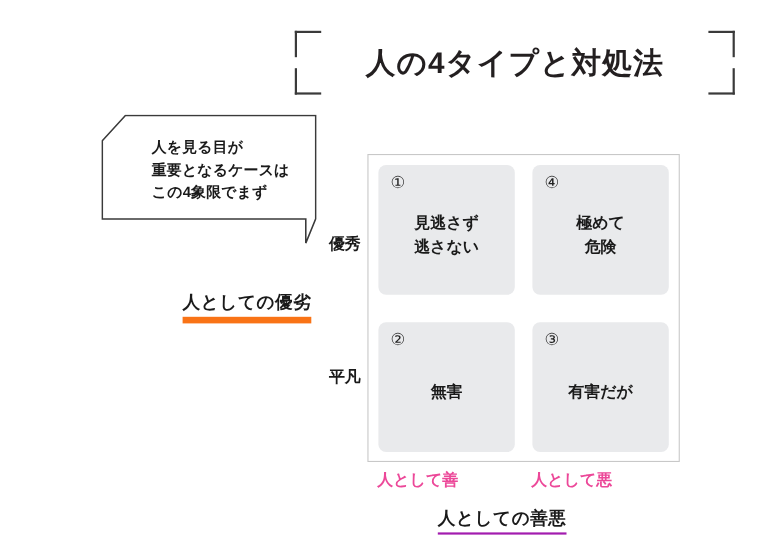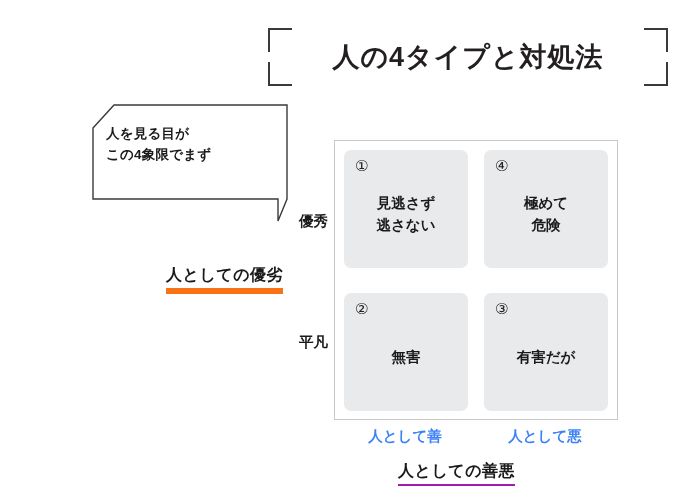--- a/index.html
+++ b/index.html
@@ -62,21 +62,21 @@
     position: absolute;
     left: 14px;
     top: 20px;
     width: 170px;
     font-size: 13.5px;
     line-height: 1.52;
     font-weight: bold;
     color: #1a1a1a;
     letter-spacing: 0.2px;
   }
-  .callout-body div { white-space: nowrap; }
+  .callout-body div { white-space: nowrap; margin-left: 32px; }
 
   
   .matrix {
     position: absolute;
     left: 334px;
     top: 140px;
     width: 284px;
     height: 280px;
     border: 1px solid #c8c8c8;
     background: #ffffff;
@@ -142,22 +142,21 @@
     color: #1a1a1a;
     border-bottom: 6px solid #f97316;
     padding-bottom: 2px;
     letter-spacing: 0.5px;
   }
 
   .axis-x-col {
     position: absolute;
     font-size: 14.5px;
     font-weight: bold;
-    color: #3b82f6;
-    text-align: center;
+    color: #ec4899;
     width: 124px;
   }
   .axis-x-col.left { left: 343px; top: 427px; }
   .axis-x-col.right { left: 483px; top: 427px; }
 
   .axis-x-title {
     position: absolute;
     left: 398px;
     top: 461px;
     font-size: 16px;
@@ -178,20 +177,21 @@
   <span class="corner br"></span>
   <div class="title-text">人の4タイプと対処法</div>
 </div>
 
 <div class="callout">
   <svg width="196" height="118" viewBox="0 0 196 118">
     <path d="M 1 24 L 22 1 L 195 1 L 195 95 L 186 117 L 186 95 L 1 95 Z" fill="#ffffff" stroke="#3a3a3a" stroke-width="1.4" stroke-linejoin="miter"></path>
   </svg>
   <div class="callout-body">
     <div>人を見る目が</div>
+    <div>重要となるケースは</div>
     <div>この4象限でまず</div>
   </div>
 </div>
 
 <div class="matrix">
 
   <div class="cell c1">
     <span class="cell-num">①</span>
     <div class="cell-label">
       <span>見逃さず</span>

